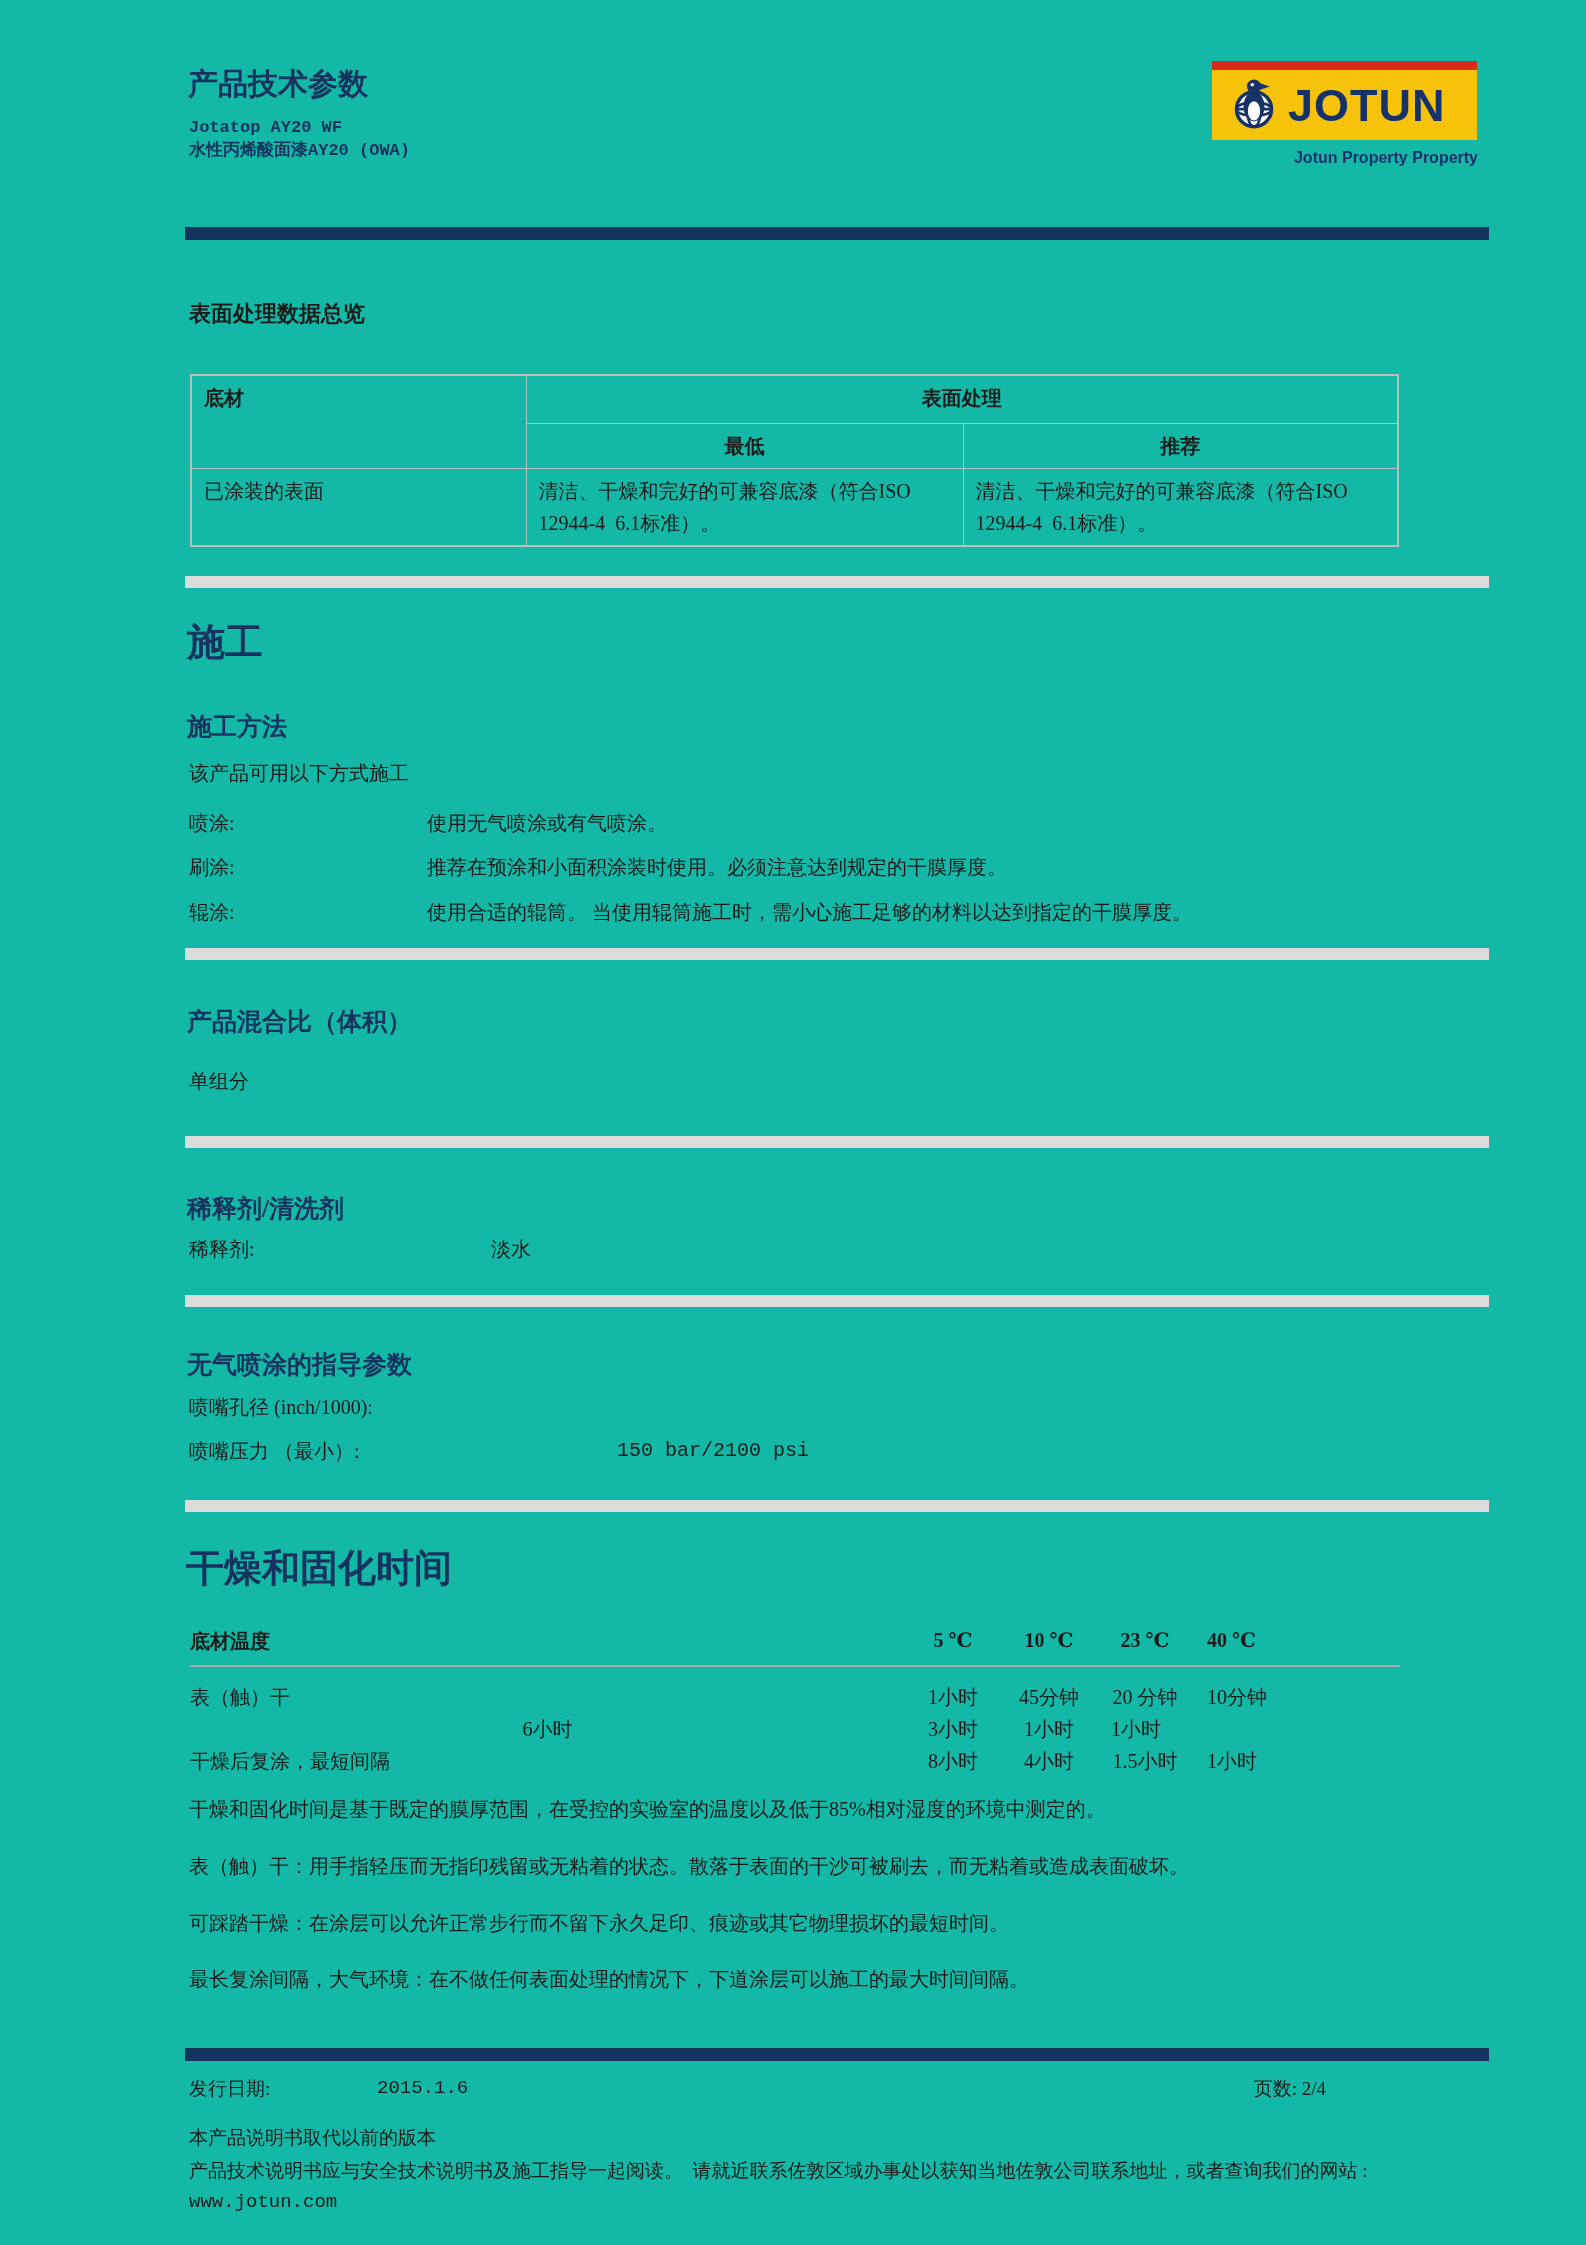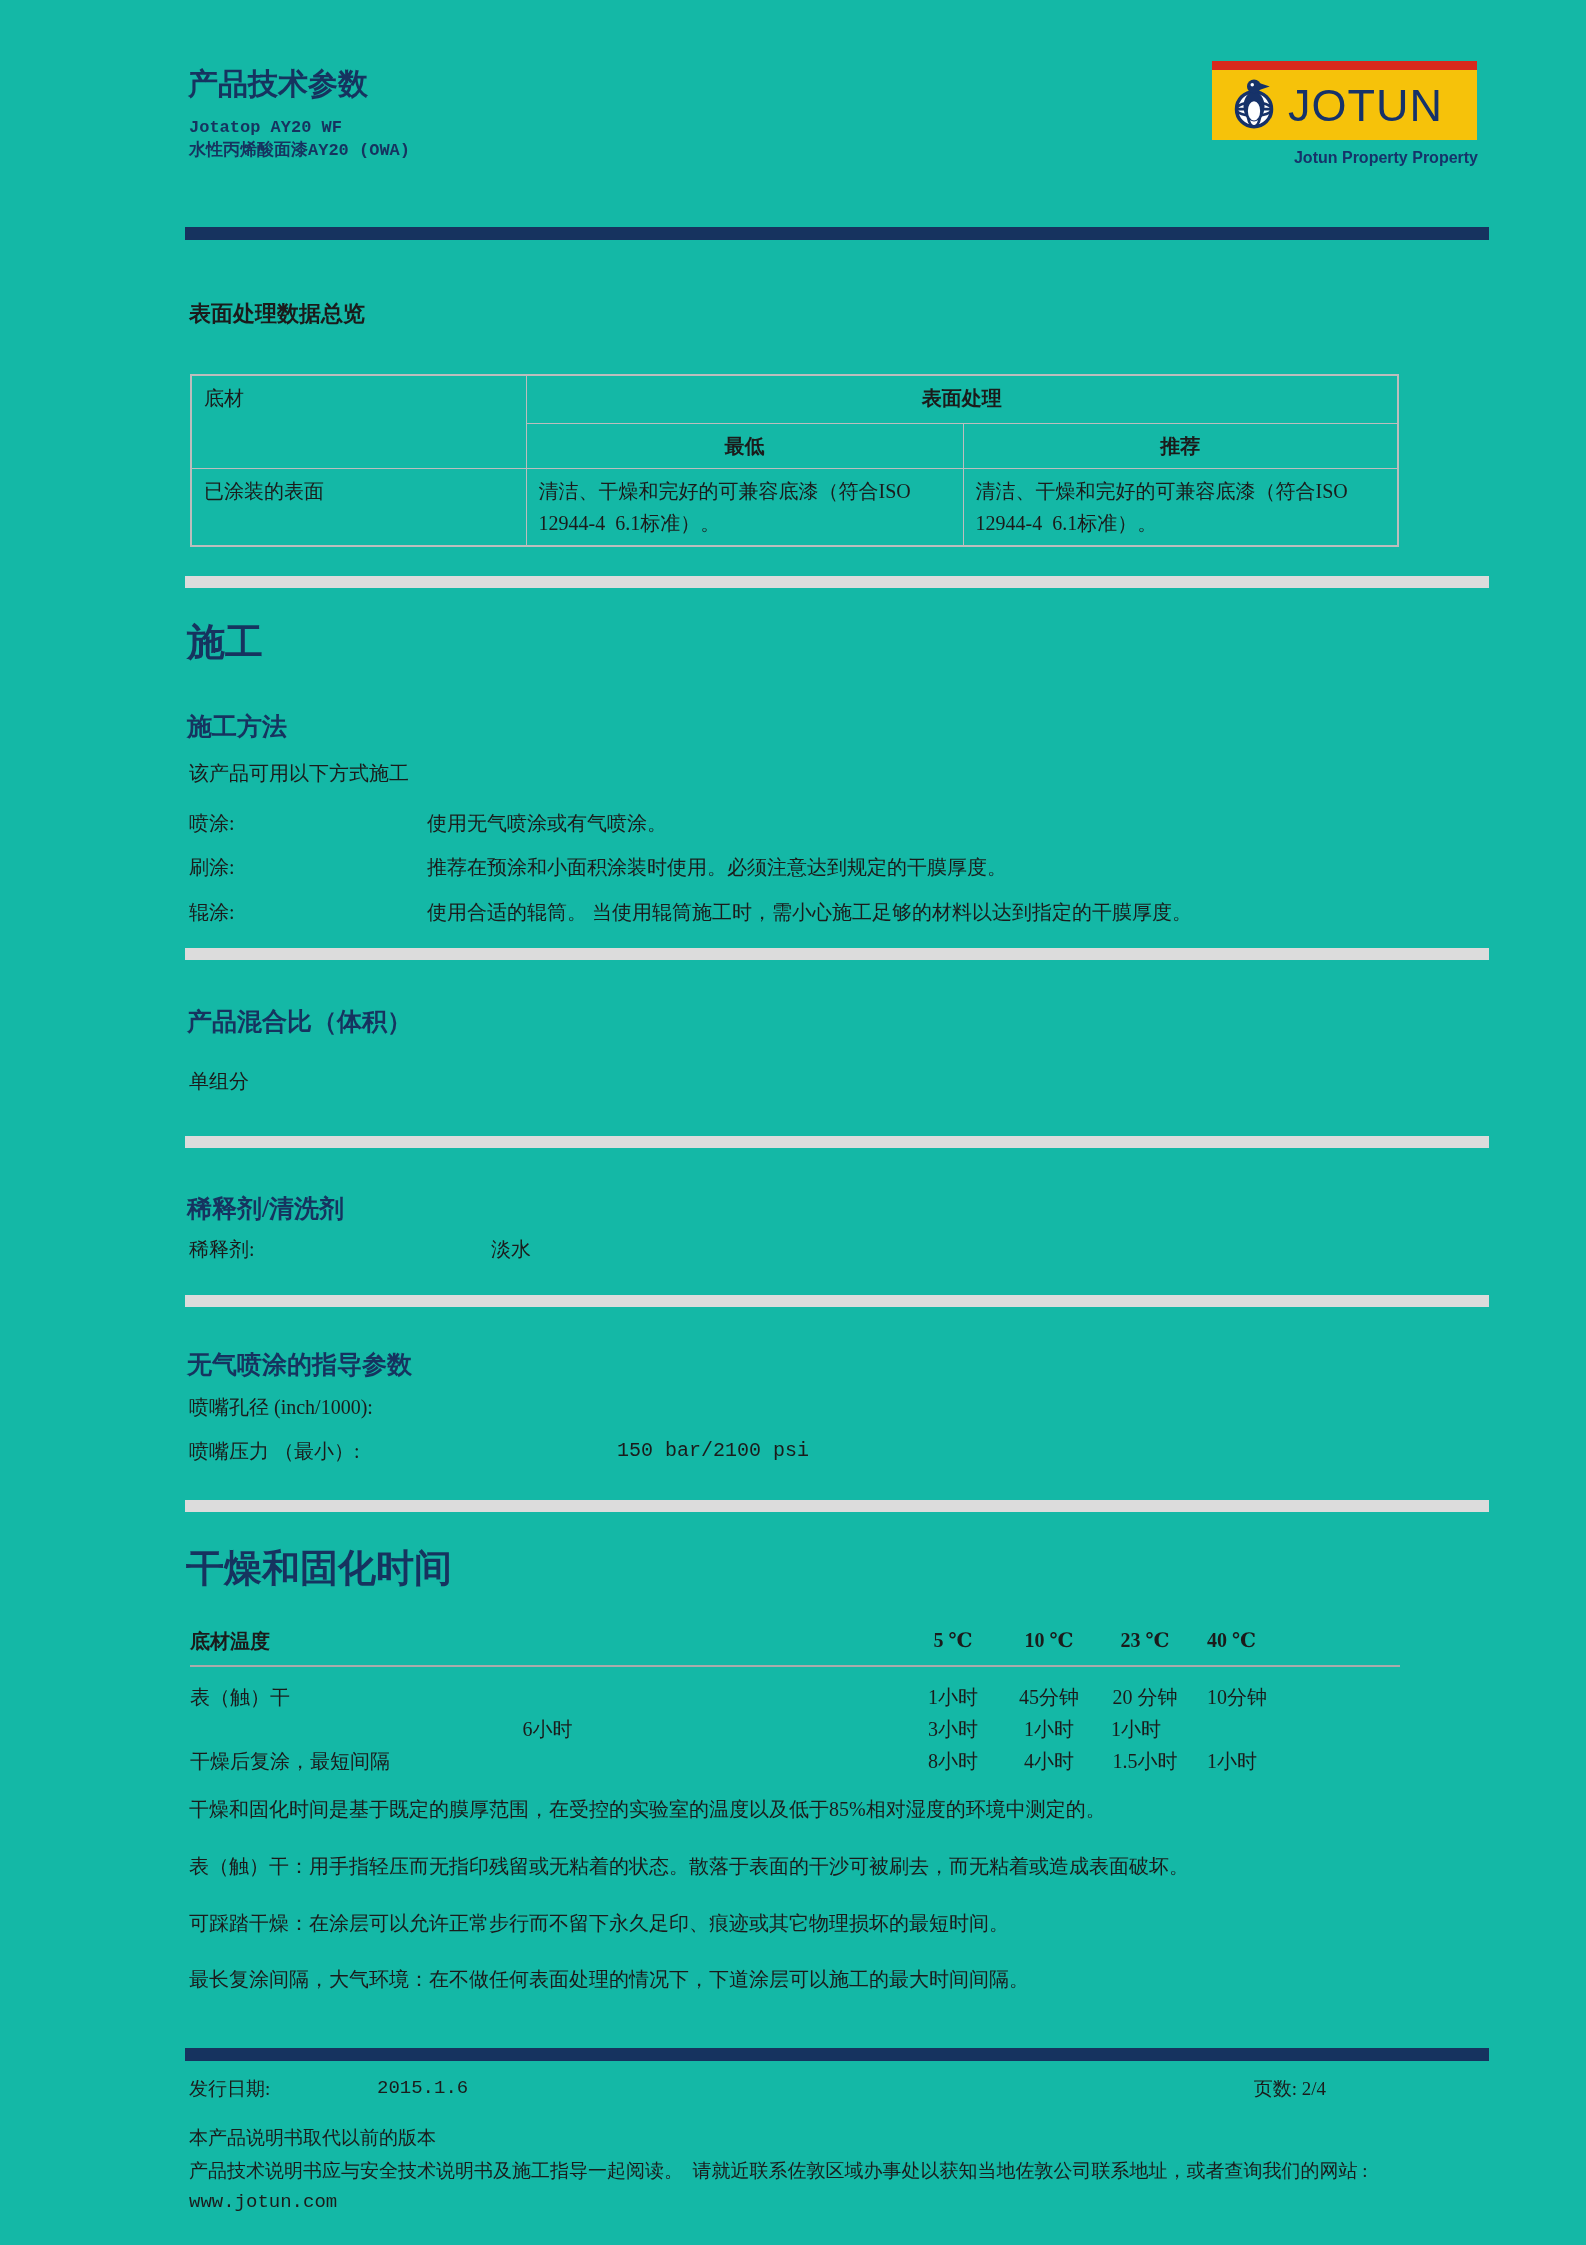--- a/index.html
+++ b/index.html
@@ -10,38 +10,38 @@
   }
   .abs{position:absolute;}
   .mono{font-family:"Liberation Mono","DejaVu Sans Mono",monospace;}
 
   .page-title{font-size:30px;font-weight:bold;color:#16335F;margin:0;}
   .product-line{font-size:17px;font-weight:bold;color:#16335F;line-height:23px;}
 
   .logo-box{width:265px;height:79px;display:flex;flex-direction:column;}
   .logo-red{height:9px;background:#D8291D;}
   .logo-yellow{flex:1;background:#F6C20A;display:flex;align-items:center;padding-left:14px;}
-  .wordmark{font-family:"Liberation Sans","DejaVu Sans",sans-serif;font-weight:400;
+  .wordmark{font-family:"Liberation Sans","DejaVu Sans",sans-serif;font-weight:700;
     font-size:45px;color:#163269;letter-spacing:1px;line-height:1;margin-left:6px;}
   .tagline{font-family:"Liberation Sans","DejaVu Sans",sans-serif;font-weight:bold;
     font-size:16px;color:#163269;text-align:right;}
 
   .navybar{background:#16335F;height:13px;width:1304px;left:185px;}
   .divider{background:#DCDCDC;height:12px;width:1304px;left:185px;}
 
   .h-black{font-size:22px;font-weight:bold;color:#1b1b1b;}
   .h-big{font-size:38px;font-weight:bold;color:#16335F;line-height:1.1;}
   .h-sub{font-size:25px;font-weight:bold;color:#16335F;}
 
   .body-text{font-size:20px;line-height:26px;}
 
   table.prep{border-collapse:collapse;width:1209px;table-layout:fixed;
     border:2px solid #BDBDBD;font-size:20px;}
   table.prep td{border:1px solid #BDBDBD;padding:6px 12px;vertical-align:top;line-height:32px;}
-  td.substrate-h{font-weight:normal;vertical-align:bottom;padding-bottom:10px;}
+  td.substrate-h{font-weight:bold;vertical-align:bottom;padding-bottom:10px;}
   td.span-h{text-align:center;font-weight:bold;border-bottom-style:hidden;vertical-align:middle;}
   td.minrec-h{text-align:center;font-weight:bold;border-top-style:hidden;vertical-align:middle;}
   td.pre{white-space:pre-wrap;}
 
   .kv-row{display:grid;font-size:20px;line-height:26px;}
   .kv-238{grid-template-columns:238px 1fr;}
   .kv-302{grid-template-columns:302px 1fr;}
   .kv-428{grid-template-columns:428px 1fr;}
 
   .dry-table{width:1210px;font-size:20px;}

